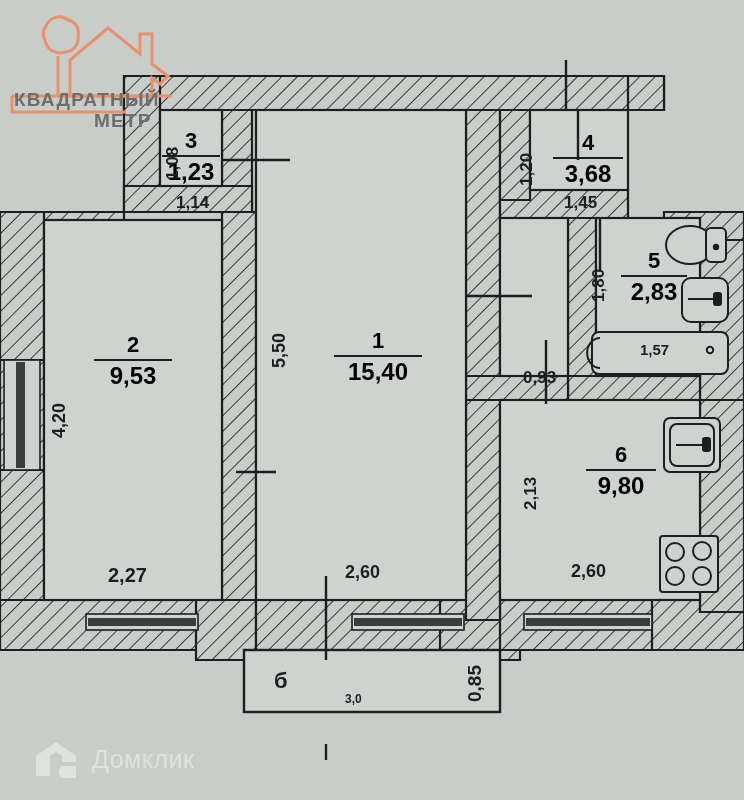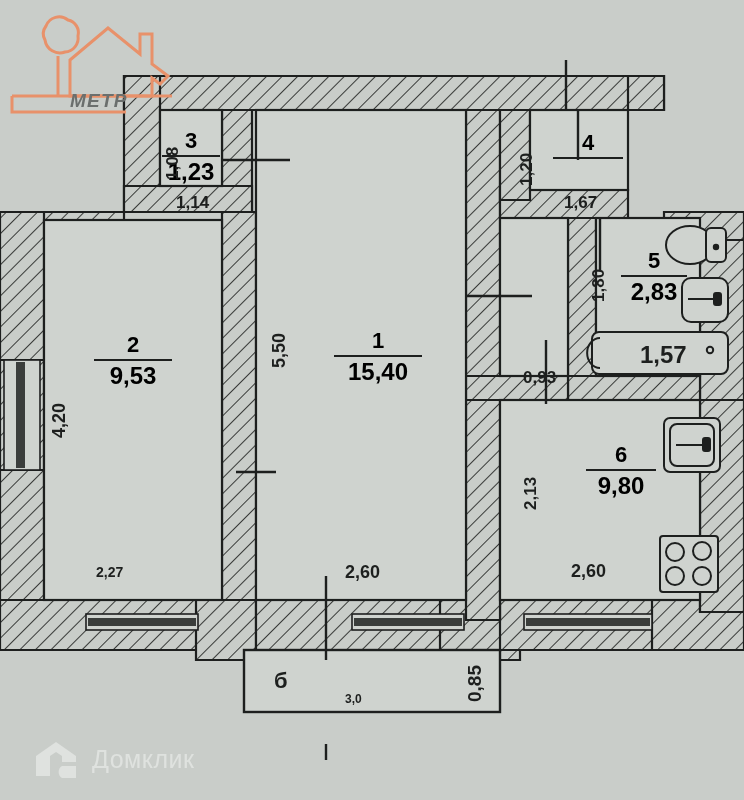--- a/index.html
+++ b/index.html
@@ -15,21 +15,21 @@
   .wm-top{
     position:absolute;left:6px;top:8px;width:175px;height:120px;
     pointer-events:none;
   }
   .wm-top-text{
     position:absolute;left:8px;top:82px;
     font-size:19px;font-weight:bold;letter-spacing:1.2px;
     color:#6b6f6d;line-height:1.05;
     font-family:"Liberation Sans", sans-serif;
   }
-  .wm-top-text .l2{display:block;margin-left:56px;margin-top:1px;font-style:italic;}
+  .wm-top-text .l2{display:block;margin-left:80px;margin-top:1px;}
   
   .wm-bot{
     position:absolute;left:28px;top:745px;
     display:flex;align-items:center;gap:10px;
     pointer-events:none;
   }
   .wm-bot-text{
     font-size:25px;color:#dfe2df;font-weight:normal;
     font-family:"Liberation Sans", sans-serif;
     letter-spacing:0.5px;
@@ -221,20 +221,21 @@
 
   <g>
     <path d="M36,776 L36,756 L56,742 L76,756 L76,762 L62,762 L62,756 L56,752
              L50,756 L50,776 Z" fill="#dfe2df"></path>
     <path d="M62,766 L76,766 L76,778 L62,778 a7,7 0 0 1 0,-12 Z" fill="#dfe2df"></path>
   </g>
 </svg>
 
 <div class="wm-top">
   <div class="wm-top-text">
+    <span>КВАДРАТНЫЙ</span>
     <span class="l2">МЕТР</span>
   </div>
 </div>
 
 <div class="wm-bot">
   <span style="width:54px"></span>
   <span class="wm-bot-text">Домклик</span>
 </div>
 
 <div class="room-box" style="left:160px;top:128px;width:62px;">
@@ -251,48 +252,49 @@
 
 <div class="room-box" style="left:323px;top:328px;width:110px;">
   <div class="room-num">1</div>
   <div class="ln" style="width:88px"></div>
   <div class="room-area">15,40</div>
 </div>
 
 <div class="room-box" style="left:545px;top:130px;width:86px;">
   <div class="room-num">4</div>
   <div class="ln" style="width:70px"></div>
+  <div class="room-area">3,68</div>
 </div>
 
 <div class="room-box" style="left:613px;top:248px;width:82px;">
   <div class="room-num">5</div>
   <div class="ln" style="width:66px"></div>
   <div class="room-area">2,83</div>
 </div>
 
 <div class="room-box" style="left:578px;top:442px;width:86px;">
   <div class="room-num">6</div>
   <div class="ln" style="width:70px"></div>
   <div class="room-area">9,80</div>
 </div>
 
 <div class="dim vert" style="left:163px;top:180px;">1,08</div>
 <div class="dim" style="left:176px;top:193px;">1,14</div>
 
 <div class="dim vert" style="left:49px;top:438px;font-size:18px;">4,20</div>
-<div class="dim" style="left:96px;top:564px;font-size:14px;">2,27</div>
+<div class="dim" style="left:108px;top:564px;font-size:20px;">2,27</div>
 
 <div class="dim vert" style="left:269px;top:368px;font-size:18px;">5,50</div>
 <div class="dim" style="left:345px;top:562px;font-size:18px;">2,60</div>
 
 <div class="dim vert" style="left:517px;top:186px;">1,20</div>
-<div class="dim" style="left:564px;top:193px;">1,67</div>
+<div class="dim" style="left:564px;top:193px;">1,45</div>
 
 <div class="dim vert" style="left:589px;top:302px;">1,80</div>
-<div class="dim" style="left:640px;top:341px;font-size:24px;">1,57</div>
+<div class="dim" style="left:640px;top:341px;font-size:15px;">1,57</div>
 
 <div class="dim" style="left:523px;top:332px;margin-top:36px;">0,93</div>
 
 <div class="dim vert" style="left:521px;top:510px;">2,13</div>
 <div class="dim" style="left:571px;top:561px;font-size:18px;">2,60</div>
 
 <div class="bal-lbl" style="left:274px;top:668px;">б</div>
 <div class="dim" style="left:345px;top:692px;font-size:12px;">3,0</div>
 <div class="dim vert" style="left:464px;top:702px;font-size:19px;">0,85</div>
 

